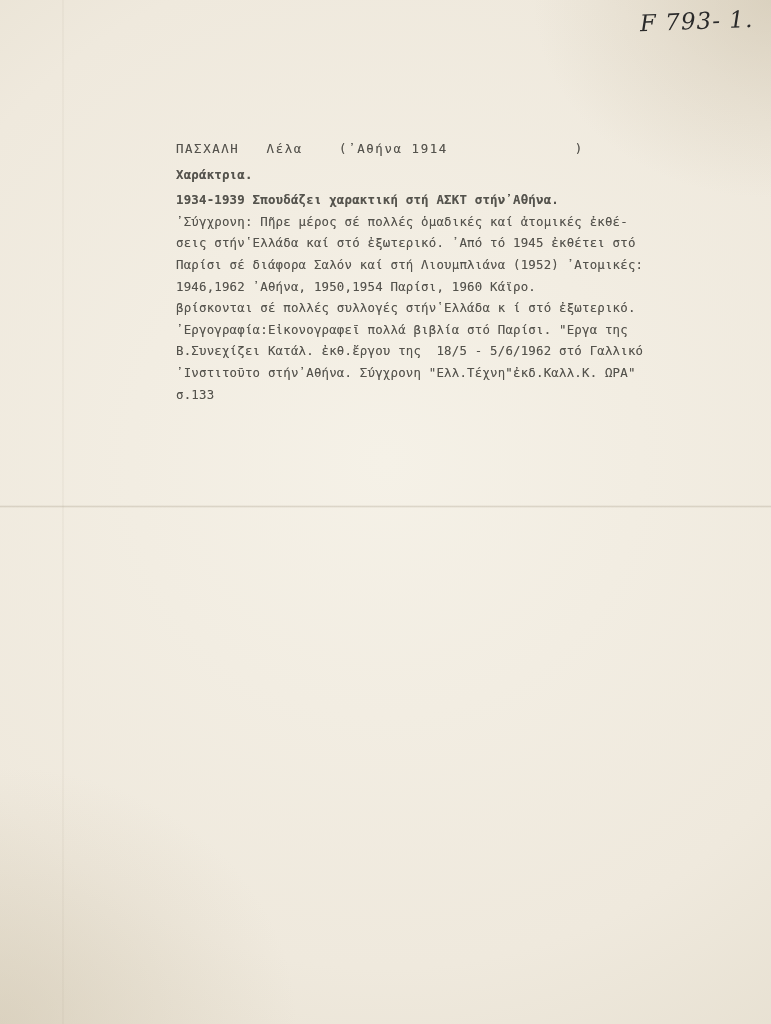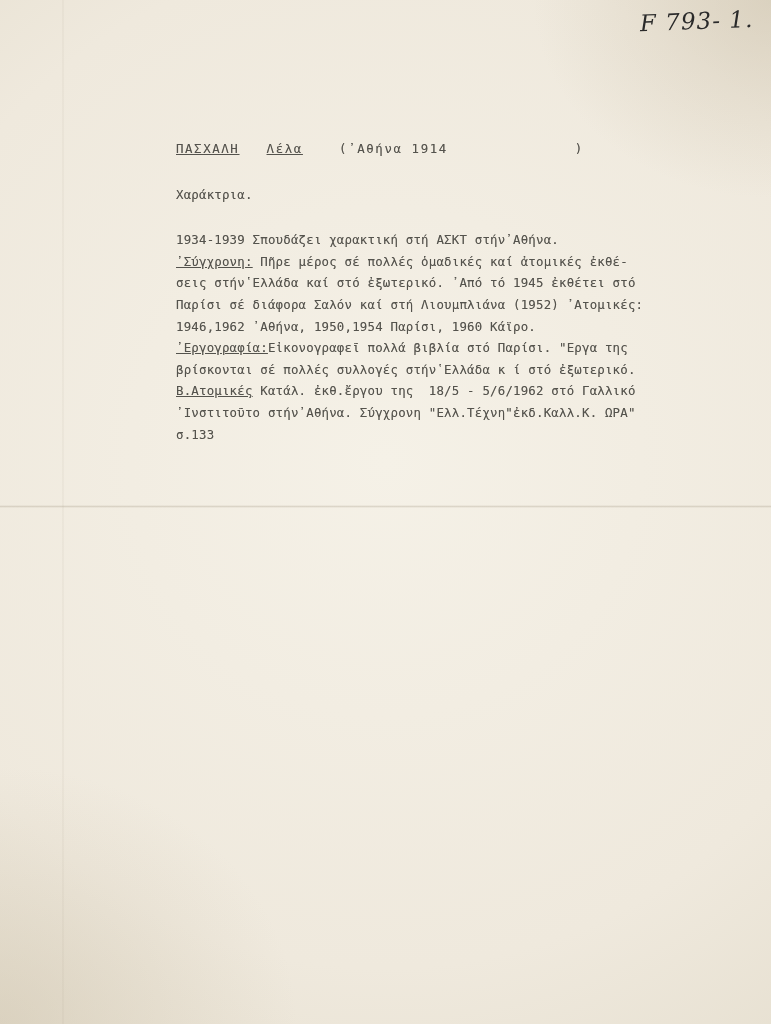--- a/index.html
+++ b/index.html
@@ -83,22 +83,22 @@
     line-height: 21.6px;
     letter-spacing: 0.2px;
     text-shadow: 0 0 0.6px rgba(60,58,50,0.45);
     opacity: 0.86;
   }
   .ln {
     white-space: pre-wrap;
     display: block;
     min-height: 21.6px;
   }
-  .u { text-decoration: underline; }
-  .gap-2 { margin-top: 24px; }
+  .u { }
+  .gap-2 { margin-top: 4px; font-weight: bold; }
   .head-name {
     letter-spacing: 1.6px;
   }
 </style>
 </head>
 <body>
 
 <div class="sheet">
 
   <div class="corner-shade"></div>
@@ -112,20 +112,20 @@
 
     <span class="ln head-name"><span class="u">ΠΑΣΧΑΛΗ</span>&nbsp;&nbsp;&nbsp;<span class="u">Λέλα</span>&nbsp;&nbsp;&nbsp;&nbsp;<span>(᾿Αθήνα 1914</span>&nbsp;&nbsp;&nbsp;&nbsp;&nbsp;&nbsp;&nbsp;&nbsp;&nbsp;&nbsp;&nbsp;&nbsp;&nbsp;&nbsp;<span>)</span></span>
 
     <span class="ln gap-2">Χαράκτρια.</span>
 
     <span class="ln gap-2">1934-1939 Σπουδάζει χαρακτική στή ΑΣΚΤ στήν᾿Αθήνα.</span>
     <span class="ln"><span class="u">᾿Σύγχρονη:</span> Πῆρε μέρος σέ πολλές ὁμαδικές καί ἀτομικές ἐκθέ-</span>
     <span class="ln">σεις στήν῾Ελλάδα καί στό ἐξωτερικό. ᾿Από τό 1945 ἐκθέτει στό</span>
     <span class="ln">Παρίσι σέ διάφορα Σαλόν καί στή Λιουμπλιάνα (1952) ᾿Ατομικές:</span>
     <span class="ln">1946,1962 ᾿Αθήνα, 1950,1954 Παρίσι, 1960 Κάϊρο.</span>
+    <span class="ln">βρίσκονται σέ πολλές συλλογές στήν῾Ελλάδα κ ί στό ἐξωτερικό.</span>
     <span class="ln"><span class="u">᾿Εργογραφία:</span>Εἰκονογραφεῖ πολλά βιβλία στό Παρίσι. "Εργα της</span>
-    <span class="ln">βρίσκονται σέ πολλές συλλογές στήν῾Ελλάδα κ ί στό ἐξωτερικό.</span>
-    <span class="ln"><span class="u">Β.Ατομικές</span> Κατάλ. ἐκθ.ἔργου της  18/5 - 5/6/1962 στό Γαλλικό</span>
+    <span class="ln"><span class="u">Β.Συνεχίζει</span> Κατάλ. ἐκθ.ἔργου της  18/5 - 5/6/1962 στό Γαλλικό</span>
     <span class="ln">᾿Ινστιτοῦτο στήν᾿Αθήνα. Σύγχρονη "Ελλ.Τέχνη"ἐκδ.Καλλ.Κ. ΩΡΑ"</span>
     <span class="ln">σ.133</span>
 
   </div>
 </div>
 
 </body></html>

